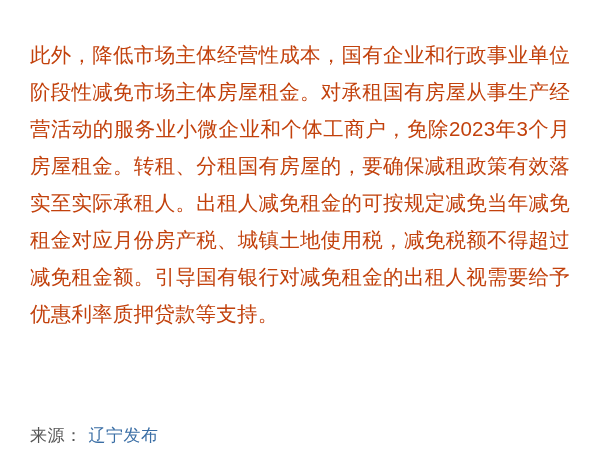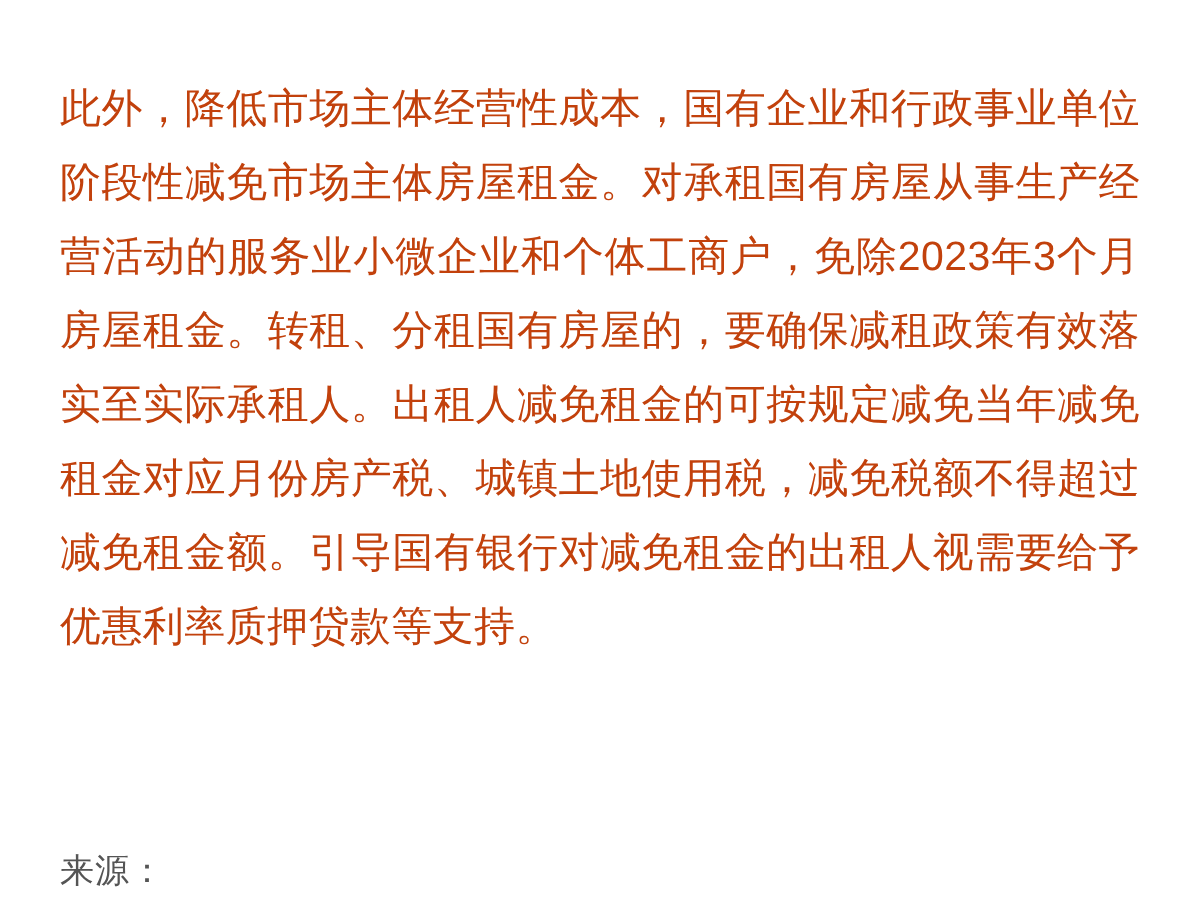--- a/index.html
+++ b/index.html
@@ -59,15 +59,16 @@
 <body>
 
 <div class="page">
 
   <div class="article">
     <p class="body-text">此外，降低市场主体经营性成本，国有企业和行政事业单位阶段性减免市场主体房屋租金。对承租国有房屋从事生产经营活动的服务业小微企业和个体工商户，免除2023年3个月房屋租金。转租、分租国有房屋的，要确保减租政策有效落实至实际承租人。出租人减免租金的可按规定减免当年减免租金对应月份房产税、城镇土地使用税，减免税额不得超过减免租金额。引导国有银行对减免租金的出租人视需要给予优惠利率质押贷款等支持。</p>
   </div>
 
   <div class="source-row">
     <span class="source-label">来源：</span>
+    <span class="source-name">辽宁发布</span>
   </div>
 
 </div>
 
 </body></html>

